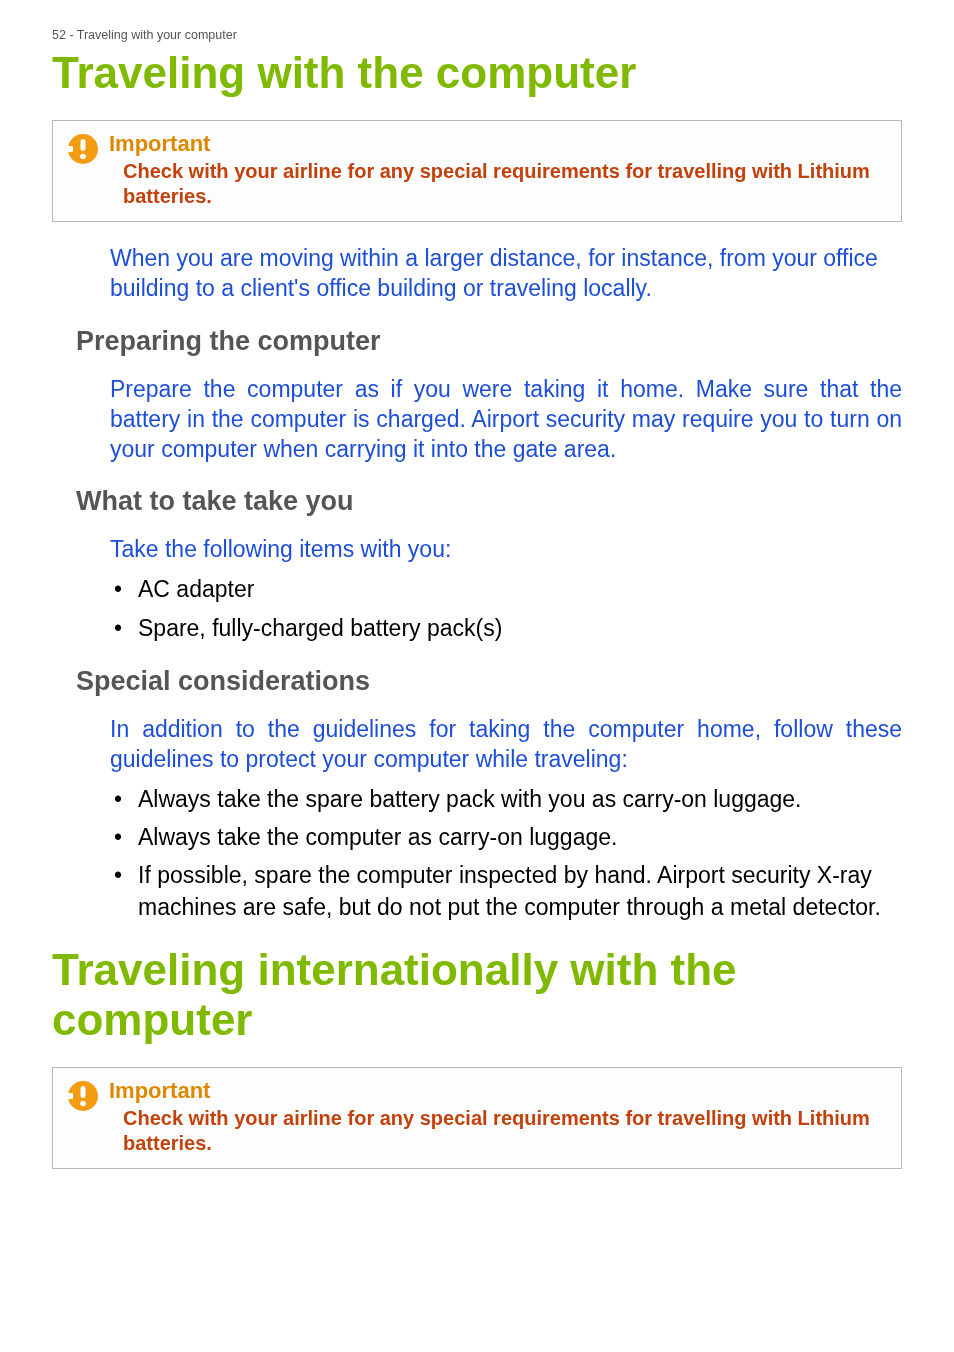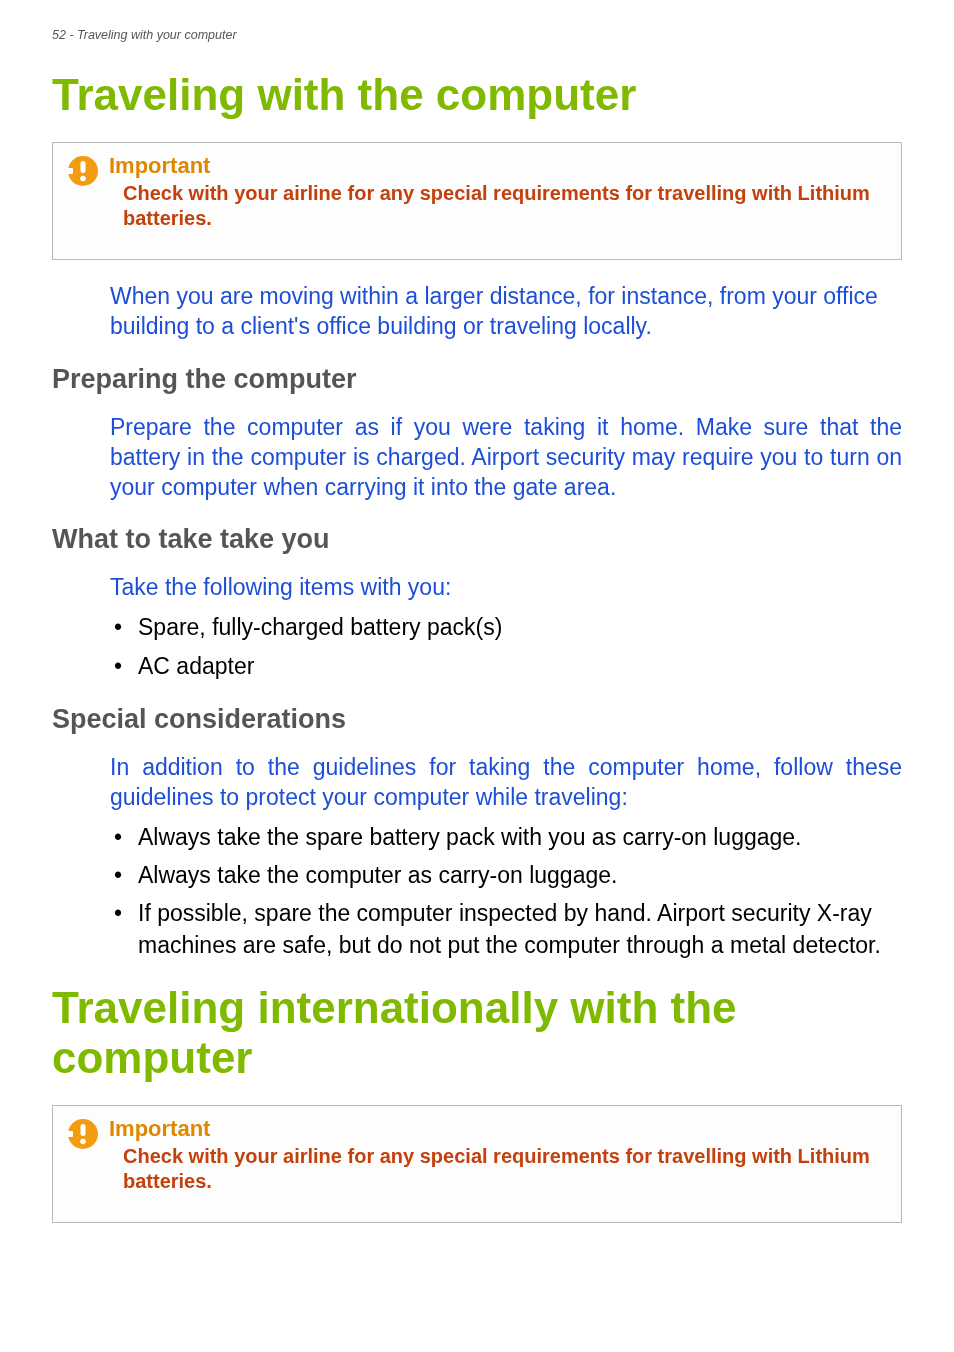--- a/index.html
+++ b/index.html
@@ -10,34 +10,33 @@
     body {
       width: 954px;
       height: 1352px;
       background: #ffffff;
       font-family: Arial, Helvetica, sans-serif;
       padding: 28px 52px 40px 52px;
       color: #000000;
     }
     .page-header {
       font-size: 12.5px;
-      font-style: italic;
       color: #555;
-      margin-bottom: 28px;
+      margin-bottom: 6px;
     }
     h1.section-title {
       font-size: 44px;
       font-weight: bold;
       color: #7fba00;
       margin-bottom: 22px;
     }
     .callout-box {
       border: 1px solid #b8b8b8;
       background: #fdfdfd;
-      padding: 10px 14px 28px 14px;
+      padding: 10px 14px 12px 14px;
       margin-bottom: 22px;
       position: relative;
       display: flex;
       align-items: flex-start;
       gap: 10px;
     }
     .callout-icon {
       flex-shrink: 0;
       width: 32px;
       height: 32px;
@@ -71,20 +70,21 @@
     }
     .body-text.intro {
       padding-left: 58px;
     }
     h2.subheading {
       font-size: 27px;
       font-weight: bold;
       color: #555555;
       margin-top: 10px;
       margin-bottom: 18px;
+      margin-left: 24px;
     }
     ul.bullet-list {
       list-style: none;
       padding-left: 58px;
       margin-bottom: 22px;
     }
     ul.bullet-list li {
       font-size: 23px;
       line-height: 1.4;
       color: #000;
@@ -130,22 +130,22 @@
 </div>
 
 <div class="body-text intro">When you are moving within a larger distance, for instance, from your office building to a client's office building or traveling locally.</div>
 
 <h2 class="subheading">Preparing the computer</h2>
 <div class="body-text justify">Prepare the computer as if you were taking it home. Make sure that the battery in the computer is charged. Airport security may require you to turn on your computer when carrying it into the gate area.</div>
 
 <h2 class="subheading">What to take take you</h2>
 <div class="body-text" style="margin-bottom:8px;">Take the following items with you:</div>
 <ul class="bullet-list">
+  <li>AC adapter</li>
   <li>Spare, fully-charged battery pack(s)</li>
-  <li>AC adapter</li>
 </ul>
 
 <h2 class="subheading">Special considerations</h2>
 <div class="body-text justify" style="margin-bottom:8px;">In addition to the guidelines for taking the computer home, follow these guidelines to protect your computer while traveling:</div>
 <ul class="bullet-list">
   <li>Always take the spare battery pack with you as carry-on luggage.</li>
   <li>Always take the computer as carry-on luggage.</li>
   <li>If possible, spare the computer inspected by hand. Airport security X-ray machines are safe, but do not put the computer through a metal detector.</li>
 </ul>
 

